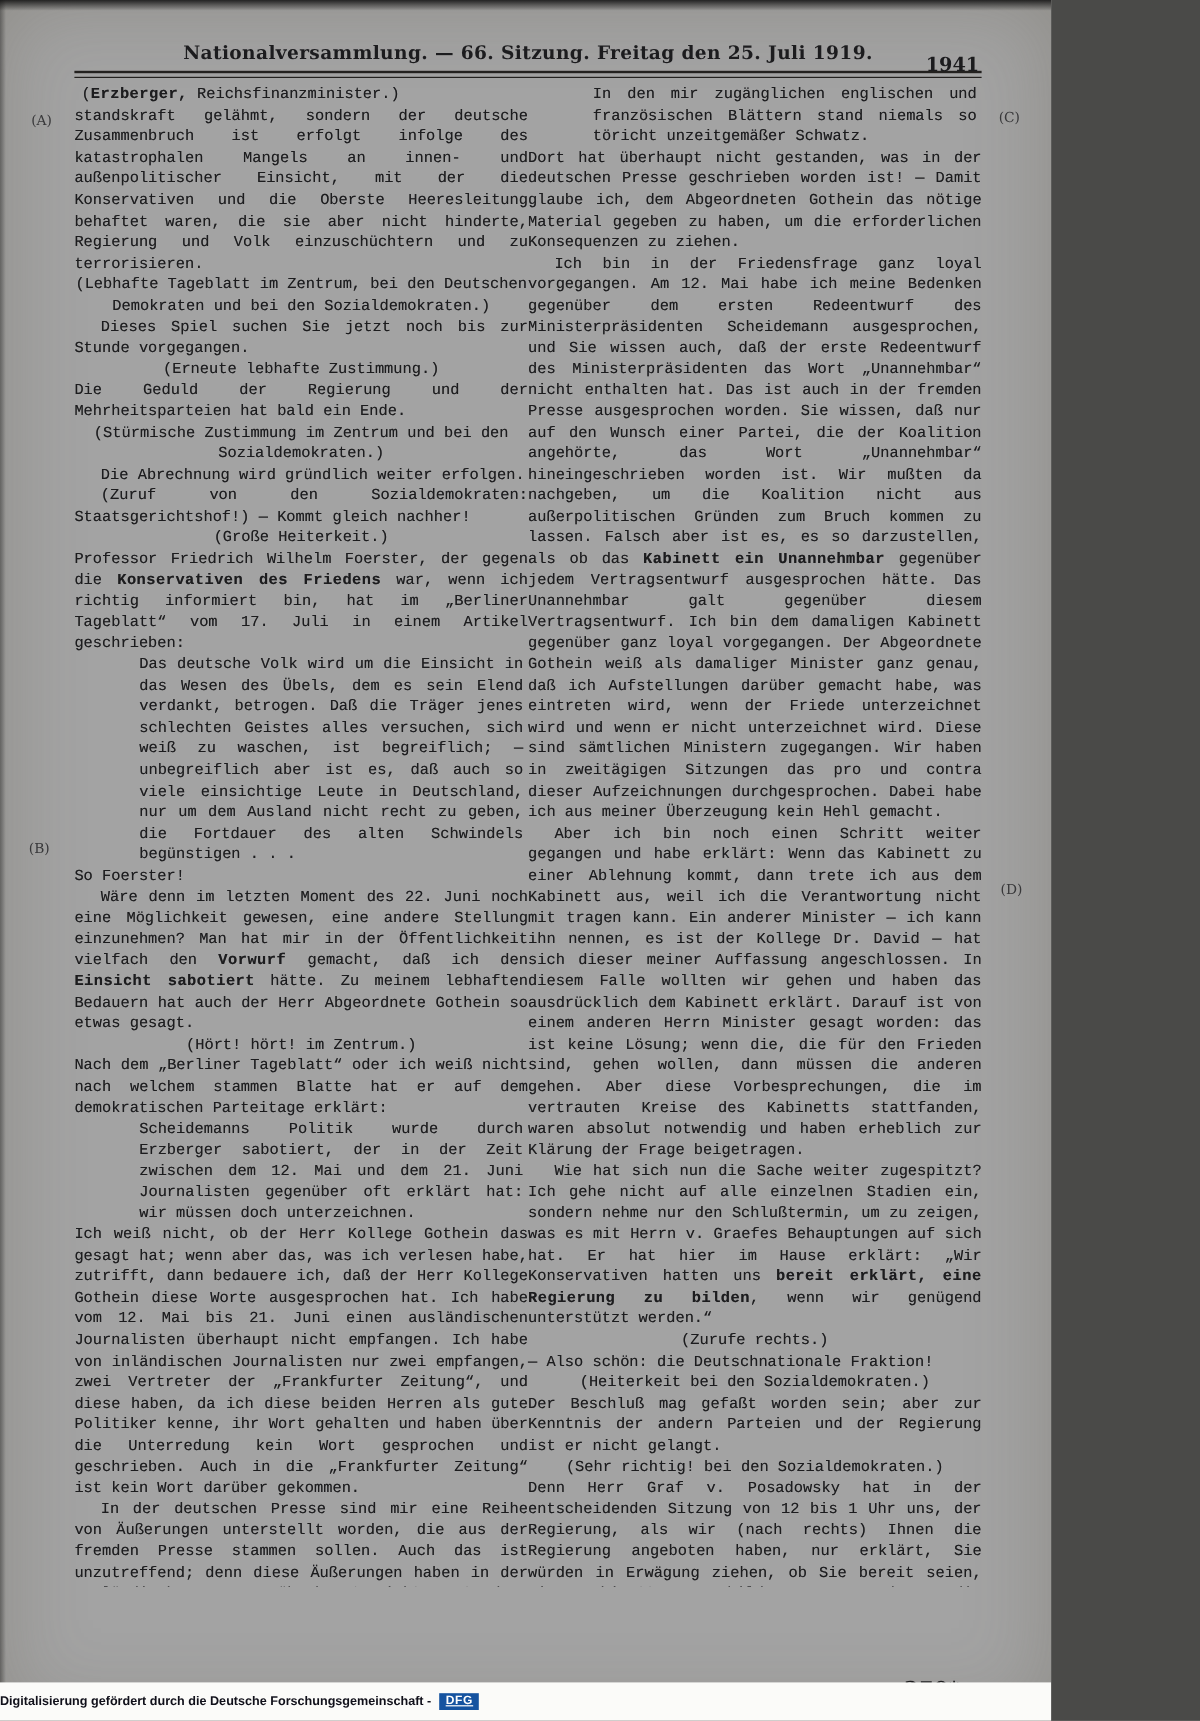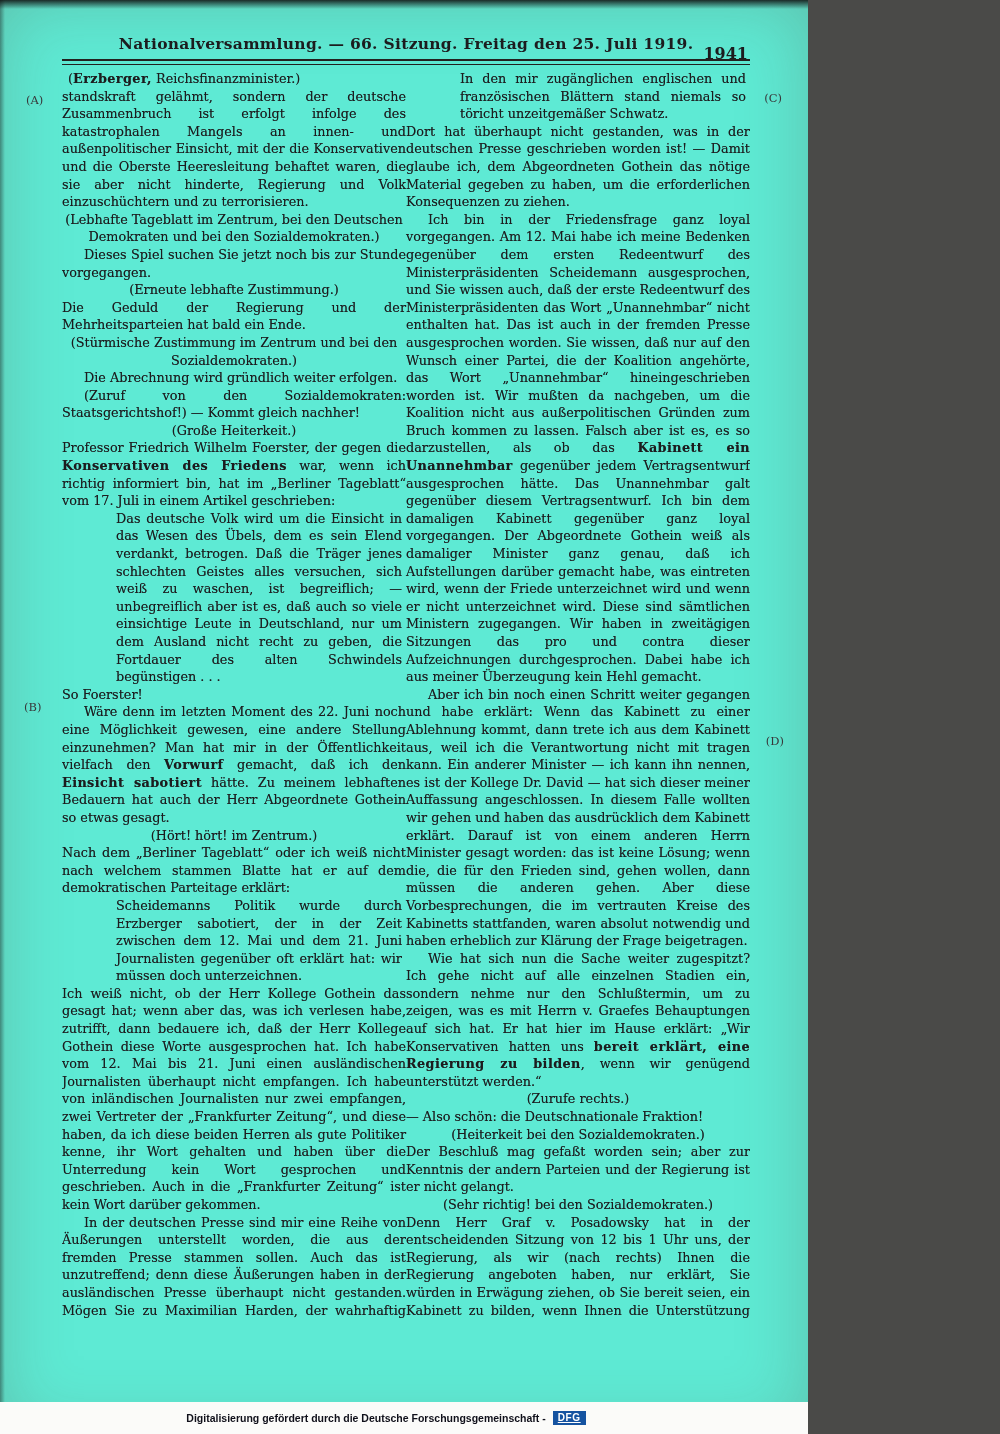--- a/index.html
+++ b/index.html
@@ -4,23 +4,23 @@
 <title>Nationalversammlung — 66. Sitzung — Seite 1941</title>
 <style>
   * { box-sizing: border-box; margin: 0; padding: 0; }
   html, body { width: 1000px; height: 1434px; }
   body {
     font-family: "DejaVu Serif", "Liberation Serif", serif;
     background: #4a4a48;
   }
   .page {
     position: relative;
-    width: 808px;
+    width: 876px;
     height: 1434px;
-    background: #5eead4;
+    background: #a3a3a3;
     color: #1c1c1e;
     overflow: hidden;
     box-shadow: inset 0 0 70px rgba(88,82,66,0.28);
   }
   .scan-edge-top {
     position: absolute; top: 0; left: 0; right: 0; height: 9px;
     background: linear-gradient(180deg, rgba(15,15,15,0.85), rgba(15,15,15,0));
   }
   .scan-edge-left {
     position: absolute; top: 0; bottom: 30px; left: 0; width: 5px;
@@ -46,20 +46,21 @@
     margin: 3px 58px 0 62px;
     height: 6px;
     border-top: 2.5px solid #23211f;
     border-bottom: 1px solid #23211f;
   }
   .columns {
     display: flex;
     margin: 5px 58px 0 62px;
     height: 1252px;
     overflow: hidden;
+    font-family: Liberation Mono, monospace;
   }
   .col {
     flex: 1;
     min-width: 0;
     text-align: justify;
     font-size: 12.8px;
     line-height: 17.6px;
     text-shadow: 0 0 0.3px rgba(28,28,30,0.55);
   }
   .para { margin: 0; }
@@ -86,21 +87,21 @@
     font-weight: bold;
     letter-spacing: 0.5px;
   }
   .footer-strip {
     position: absolute;
     left: 0; right: 0; bottom: 0;
     height: 32px;
     background: #fbfbf9;
     display: flex;
     align-items: center;
-    justify-content: center;
+    justify-content: flex-start;
     gap: 7px;
     padding-right: 36px;
   }
   .credit {
     font-family: "Liberation Sans", sans-serif;
     font-size: 10.5px;
     font-weight: bold;
     color: #10101a;
   }
   .dfg-logo {

